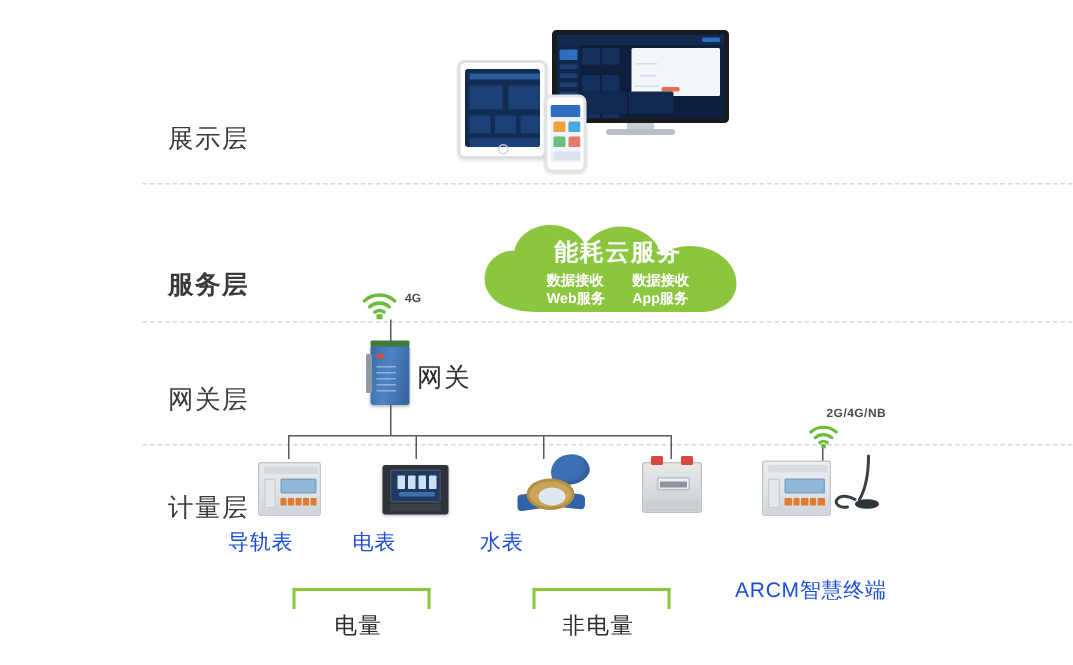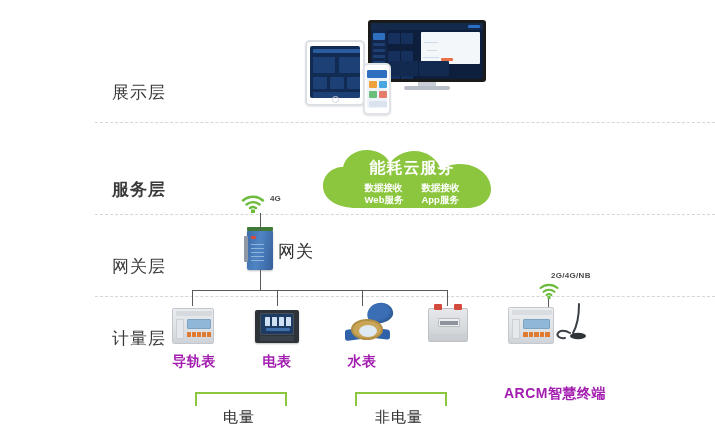--- a/index.html
+++ b/index.html
@@ -164,22 +164,22 @@
   .tag-nb{
     position:absolute;left:551px;top:271px;font-size:8px;color:#4a4a4a;font-weight:700;letter-spacing:.3px;
   }
   .wifi-arcm{position:absolute;left:538px;top:282px;width:22px;height:17px;}
 
   
   .line{position:absolute;background:#5a5a5a;}
   .vline{width:1px;}
   .hline{height:1px;}
   .meter-cap{
-    position:absolute;font-size:14px;color:#a21caf;text-align:center;
-    white-space:nowrap;font-weight:700;letter-spacing:.5px;
+    position:absolute;font-size:14px;color:#1d4ed8;text-align:left;
+    white-space:nowrap;font-weight:400;letter-spacing:.5px;
   }
 
   
   .din{
     position:absolute;left:172px;top:308px;width:42px;height:36px;
     background:linear-gradient(180deg,#e9ebee 0%,#dfe2e6 55%,#cfd3d8 100%);
     border:1px solid #c3c7cd;border-radius:2px;box-sizing:border-box;
   }
   .din-top{position:absolute;left:3px;top:2px;width:36px;height:5px;background:#d6d9de;border-radius:1px;}
   .din-lcd{position:absolute;left:14px;top:10px;width:24px;height:10px;background:#8fb8d8;border:1px solid #7da3c2;border-radius:1px;box-sizing:border-box;}

